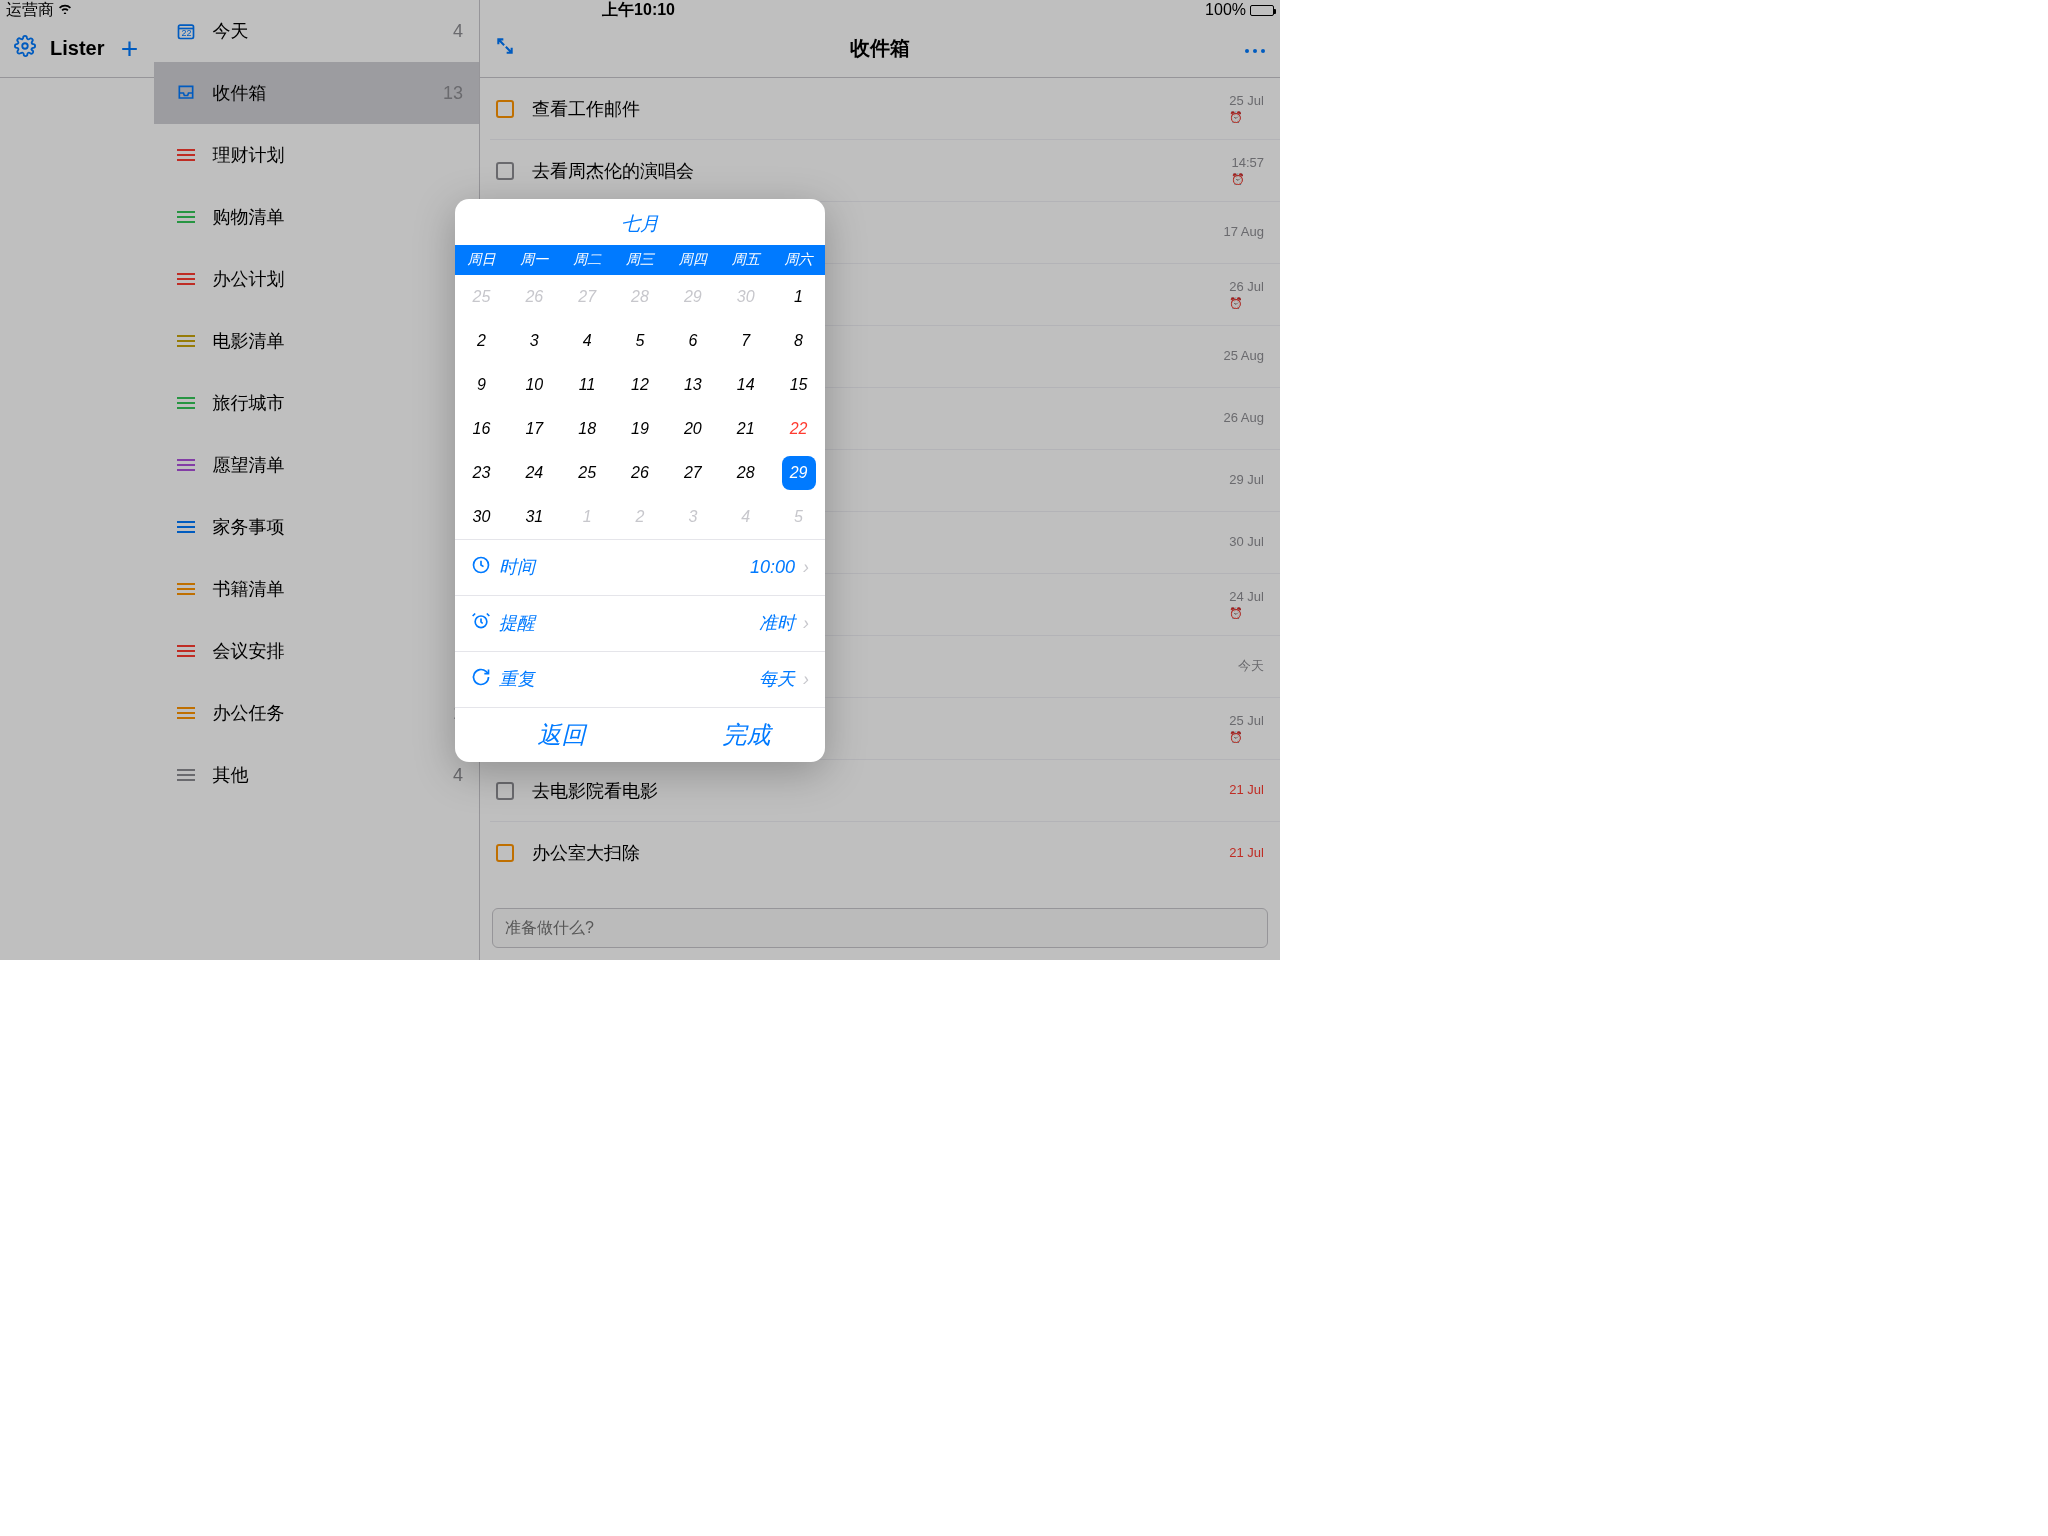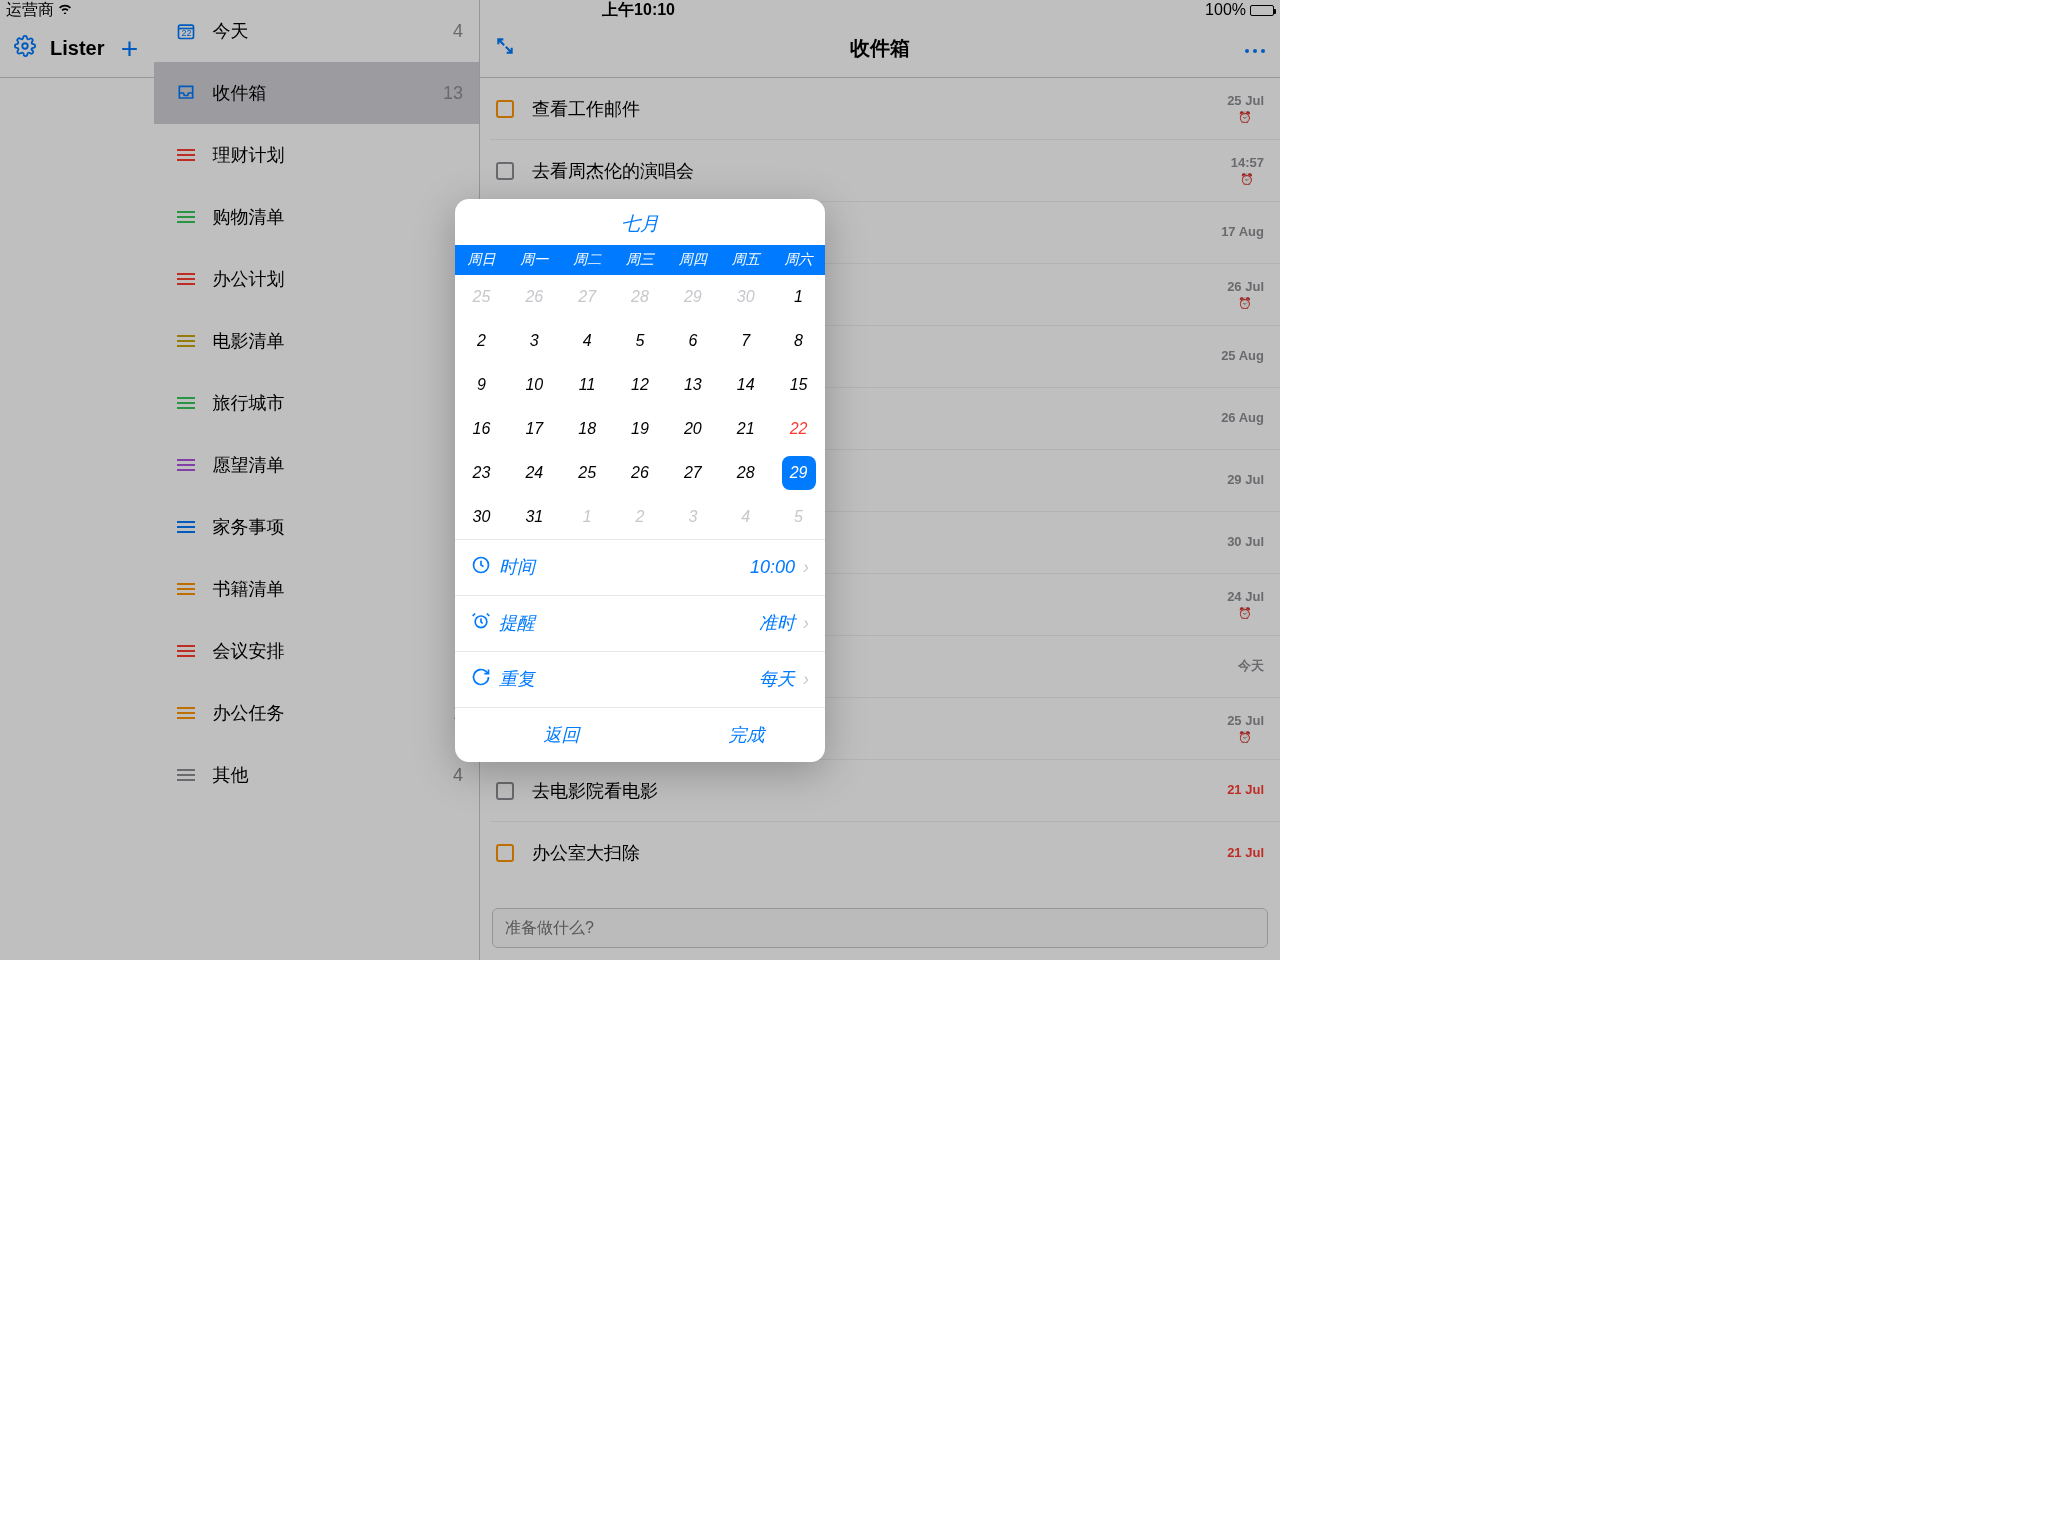--- a/index.html
+++ b/index.html
@@ -34,21 +34,21 @@
   .main { flex:1; display:flex; flex-direction:column; background:#fff; }
   .main-header { height:78px; padding-top:20px; display:flex; align-items:center; border-bottom:1px solid #c8c7cc; }
   .expand { width:50px; text-align:center; color:#007aff; font-size:22px; }
   .main-title { flex:1; text-align:center; font-size:20px; font-weight:600; }
   .more { width:50px; text-align:center; color:#007aff; font-size:20px; letter-spacing:2px; }
   .tasks { flex:1; overflow:auto; padding-left:10px; }
   .task { display:flex; align-items:center; height:62px; padding:0 16px 0 6px; border-bottom:1px solid #efeff4; }
   .task:last-child { border-bottom:none; }
   .checkbox { width:18px; height:18px; border:2px solid; border-radius:3px; margin-right:18px; }
   .task-text { flex:1; font-size:18px; color:#000; }
-  .task-meta { text-align:center; font-size:13px; color:#8e8e93; line-height:1.3;font-weight:bold; }
+  .task-meta { text-align:left; font-size:13px; color:#8e8e93; line-height:1.3; }
   .task-meta .red { color:#ff3b30; }
   .alarm { font-size:11px; }
   .input-row { padding:8px 12px 12px; }
   .task-input { width:100%; height:40px; border:1px solid #c8c7cc; border-radius:6px; padding:0 12px; font-size:16px; color:#7f1d1d; background:#fafafa; }
 
   
   .overlay { position:absolute; inset:0; background:rgba(0,0,0,0.25); z-index:10; display:flex; align-items:center; justify-content:center;font-style:italic; }
   .popover { width:370px; background:#fff; border-radius:14px; overflow:hidden; box-shadow:0 10px 40px rgba(0,0,0,.25); }
   .pop-month { text-align:center; padding:12px 0 8px; color:#007aff; font-size:19px; }
   .weekdays { display:grid; grid-template-columns:repeat(7,1fr); background:#007aff; color:#fff; font-size:14px; }
@@ -57,21 +57,21 @@
   .day { height:44px; display:flex; align-items:center; justify-content:center; font-size:16px; color:#000; }
   .day.outside { color:#c7c7cc; }
   .day.red { color:#ff3b30; }
   .day.selected span { background:#007aff; color:#fff; width:34px; height:34px; border-radius:8px; display:flex; align-items:center; justify-content:center; }
   .pop-row { display:flex; align-items:center; height:56px; padding:0 16px; border-top:1px solid #e5e5ea; }
   .pop-icon { width:28px; color:#007aff; font-size:18px; }
   .pop-label { flex:1; color:#007aff; font-size:18px; }
   .pop-value { color:#007aff; font-size:18px; }
   .chev { color:#c7c7cc; margin-left:8px; font-size:18px; }
   .pop-actions { display:flex; border-top:1px solid #e5e5ea; }
-  .pop-btn { flex:1; height:54px; display:flex; align-items:center; justify-content:center; color:#007aff; font-size:18px;margin-left:28px; }
+  .pop-btn { flex:1; height:54px; display:flex; align-items:center; justify-content:center; color:#007aff; font-size:24px;margin-left:28px; }
 </style>
 </head>
 <body>
 
 <div class="app">
   <div class="status-bar">
     <div class="status-left">
       <span>运营商</span>
       <span class="wifi-icon">
         <svg width="14" height="11" viewBox="0 0 14 11">

